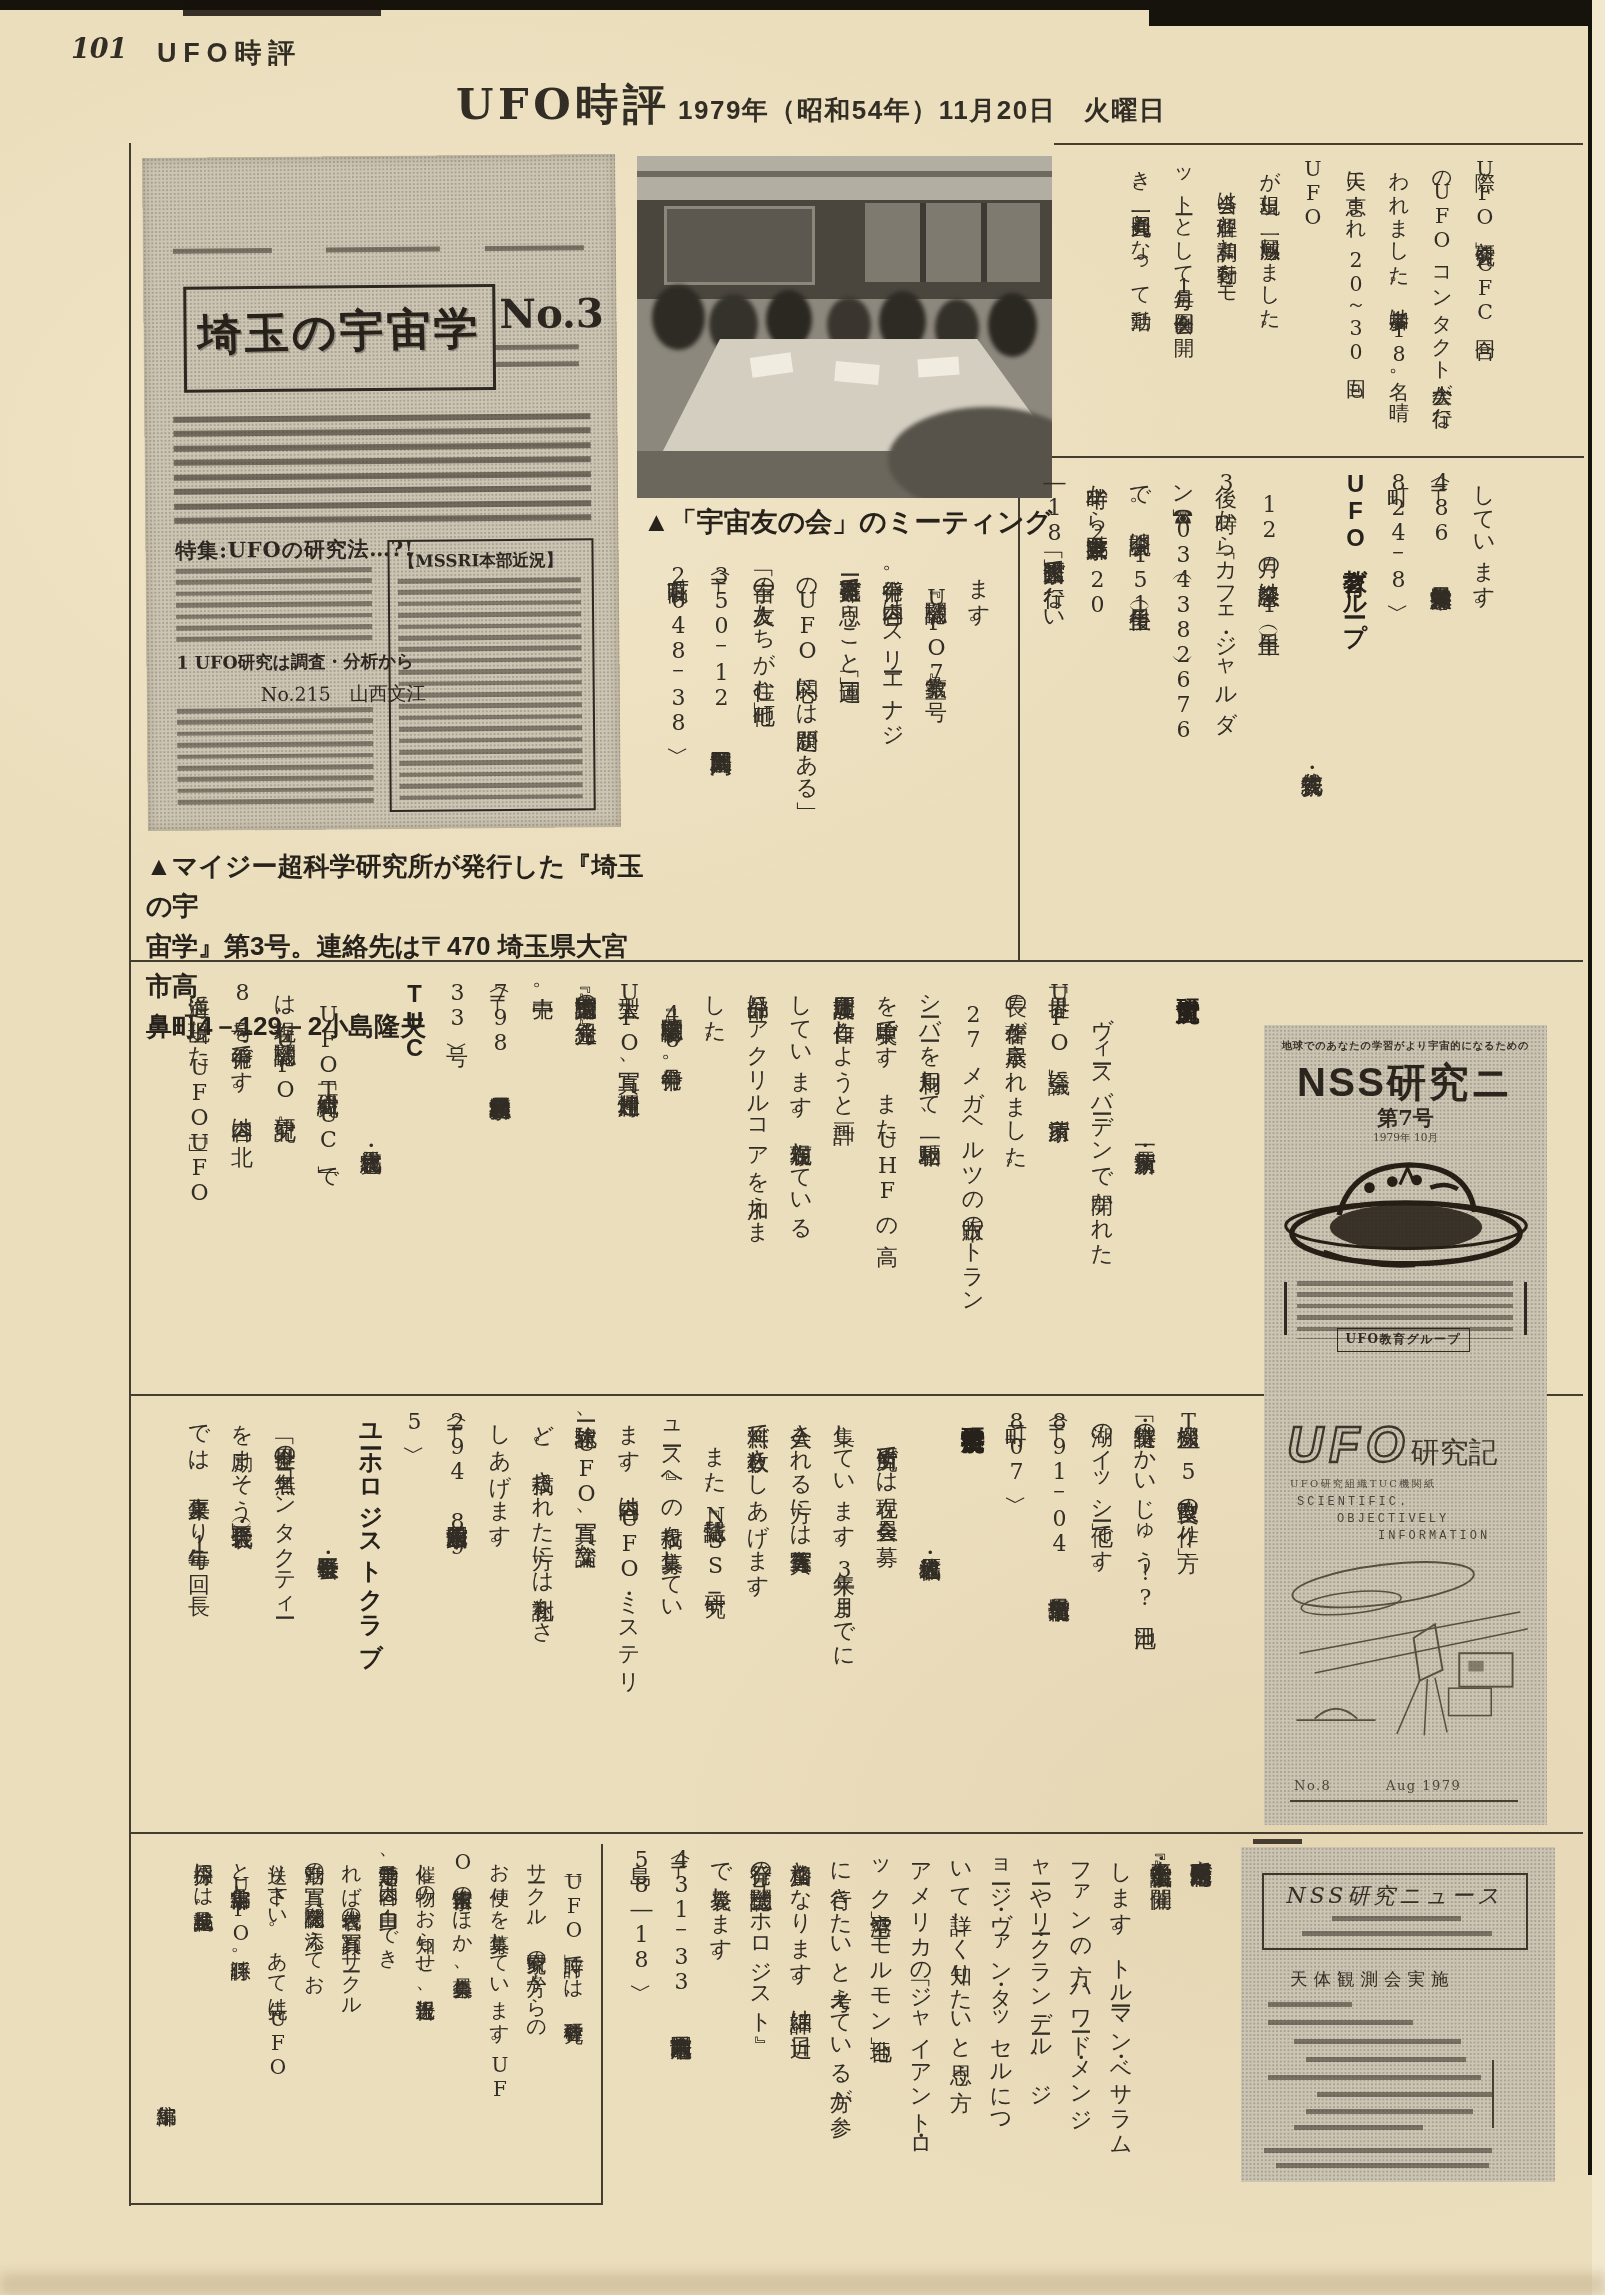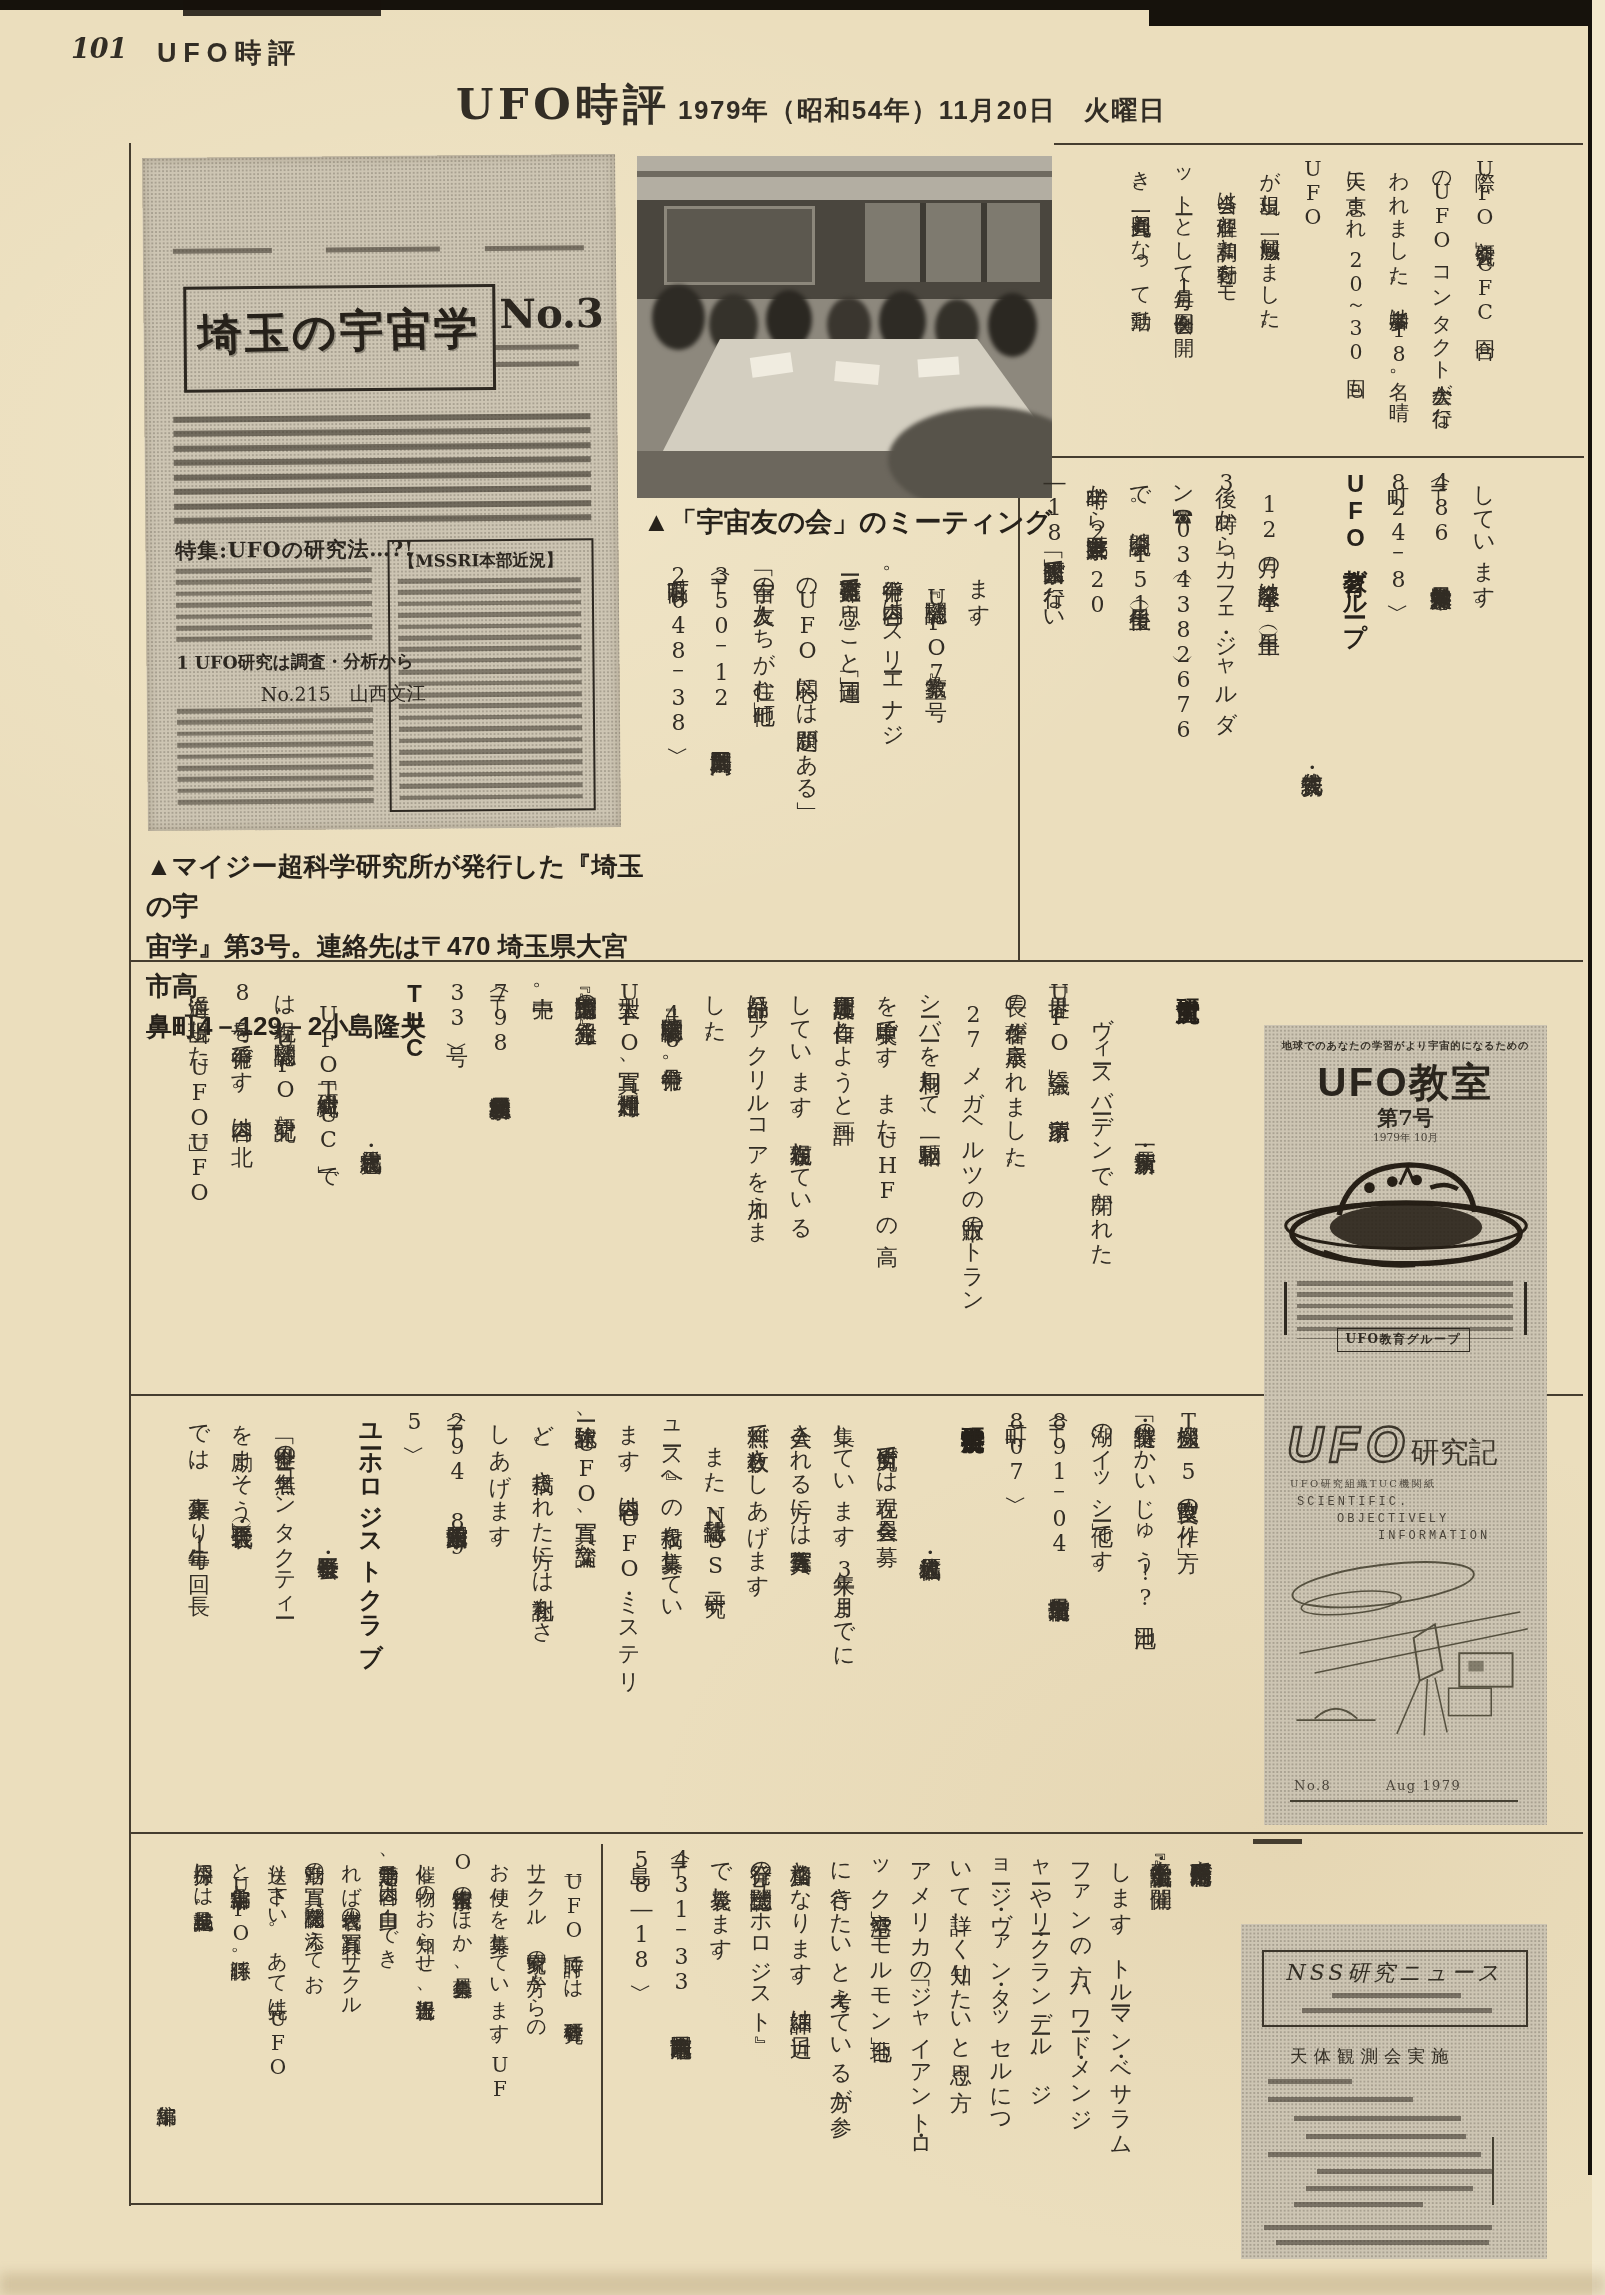--- a/index.html
+++ b/index.html
@@ -45,21 +45,21 @@
   #nl-byline{left:114px;top:525px;font-size:19px;color:#2c2720;}
   
   #photo{left:637px;top:156px;width:415px;height:342px;background:#8d887d;overflow:hidden;}
   .blob{position:absolute;border-radius:50%;filter:blur(2.3px);}
   
   #kyoshitsu{left:1264px;top:1025px;width:283px;height:406px;}
   
   #kenkyuki{left:1264px;top:1398px;width:283px;height:427px;}
   .outline-latin{color:transparent;font-style:italic;-webkit-text-stroke:2.3px #3c362b;}
   
-  #nss{left:1241px;top:1924px;width:306px;height:335px;}
+  #nss{left:1241px;top:1847px;width:306px;height:335px;padding-left:8px;}
   #nss-box{left:21px;top:26px;width:262px;height:73px;border:2.3px solid #3c362b;}
   .tinybar{position:absolute;background:rgba(52,46,36,.55);filter:blur(0.5px);height:5.3px;}
 </style>
 </head>
 <body>
 <div id="page">
 
 <div class="abs scanbar" style="left:0;top:0;width:1606px;height:10px;"></div>
 <div class="abs scanbar" style="left:1149px;top:0;width:457px;height:26px;"></div>
 <div class="abs scanbar" style="left:183px;top:0;width:198px;height:16px;opacity:.85;"></div>
@@ -253,21 +253,21 @@
       <div class="vcol">れば代表者の顔写真、サークル</div>
       <div class="vcol">活動の写真、機関誌を添えてお</div>
       <div class="vcol">送り下さい。あて先は『UFO</div>
       <div class="vcol">と宇宙』編集部UFO時評係。</div>
       <div class="vcol">採用分には掲載誌進呈。</div>
       <div class="vcol" style="padding-top: 12em;">編集部</div>
     </div>
 
 <div class="abs halftone" id="kyoshitsu">
   <div class="abs" style="left:10.6px;top:13.7px;width:262px;font-size:10.3px;font-weight:bold;color:#38332a;text-align:center;letter-spacing:0.8px;">地球でのあなたの学習がより宇宙的になるための</div>
-  <div class="abs" style="left:0;top:30px;width:283px;text-align:center;font-size:40px;font-weight:900;font-family:'Liberation Sans',sans-serif;color:#2a251d;letter-spacing:2.3px;">UFO教室</div>
+  <div class="abs" style="left:0;top:30px;width:283px;text-align:center;font-size:40px;font-weight:900;font-family:'Liberation Sans',sans-serif;color:#2a251d;letter-spacing:2.3px;">NSS研究ニ</div>
   <div class="abs" style="left:0;top:79px;width:283px;text-align:center;font-size:21px;font-weight:bold;color:#2e2921;">第7号</div>
   <div class="abs" style="left:0;top:106px;width:283px;text-align:center;font-size:10.6px;color:#4a443a;">1979年 10月</div>
   <svg class="abs" style="left:13.7px;top:120px;" width="256" height="134" viewBox="0 0 336 176">
     <ellipse cx="168" cy="116" rx="150" ry="40" fill="none" stroke="#261f16" stroke-width="7"></ellipse>
     <ellipse cx="168" cy="106" rx="158" ry="30" fill="none" stroke="#261f16" stroke-width="4"></ellipse>
     <ellipse cx="168" cy="108" rx="100" ry="30" fill="#261f16" opacity=".88"></ellipse>
     <path d="M80,92 Q96,28 172,26 Q250,28 258,88" fill="none" stroke="#261f16" stroke-width="7"></path>
     <circle cx="120" cy="56" r="7" fill="#261f16"></circle>
     <circle cx="150" cy="48" r="7" fill="#261f16"></circle>
     <circle cx="182" cy="46" r="7" fill="#261f16"></circle>

